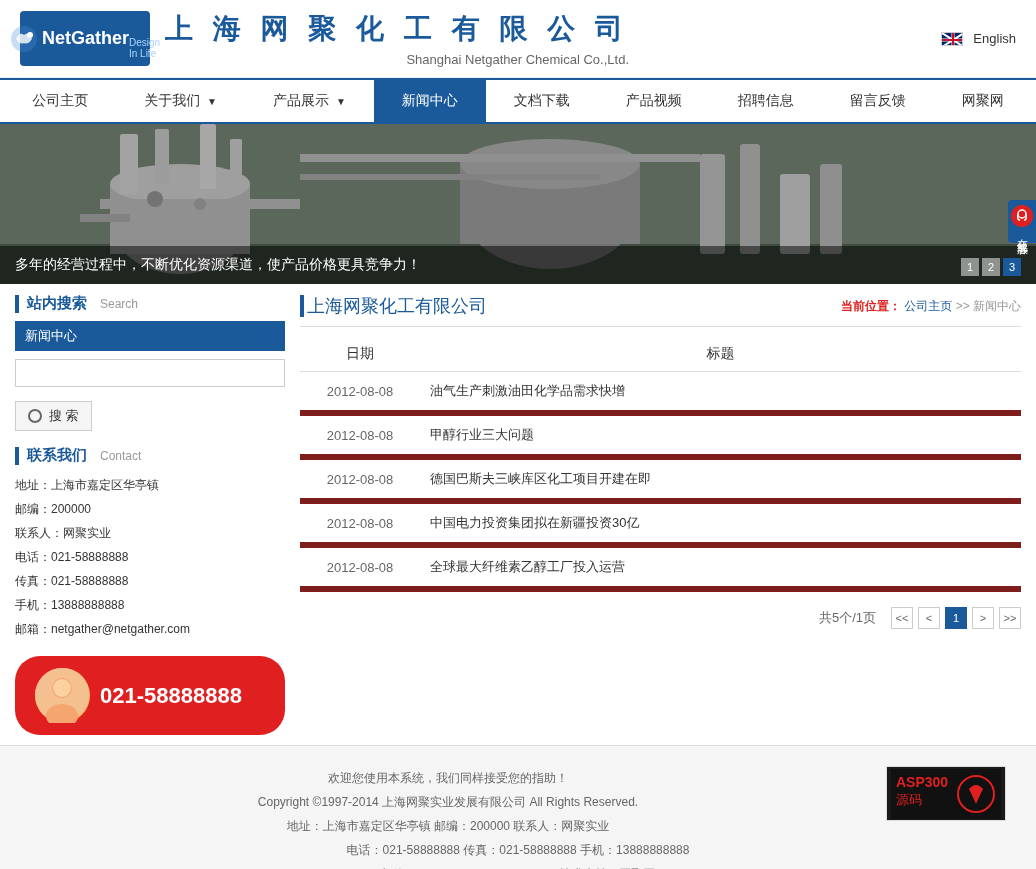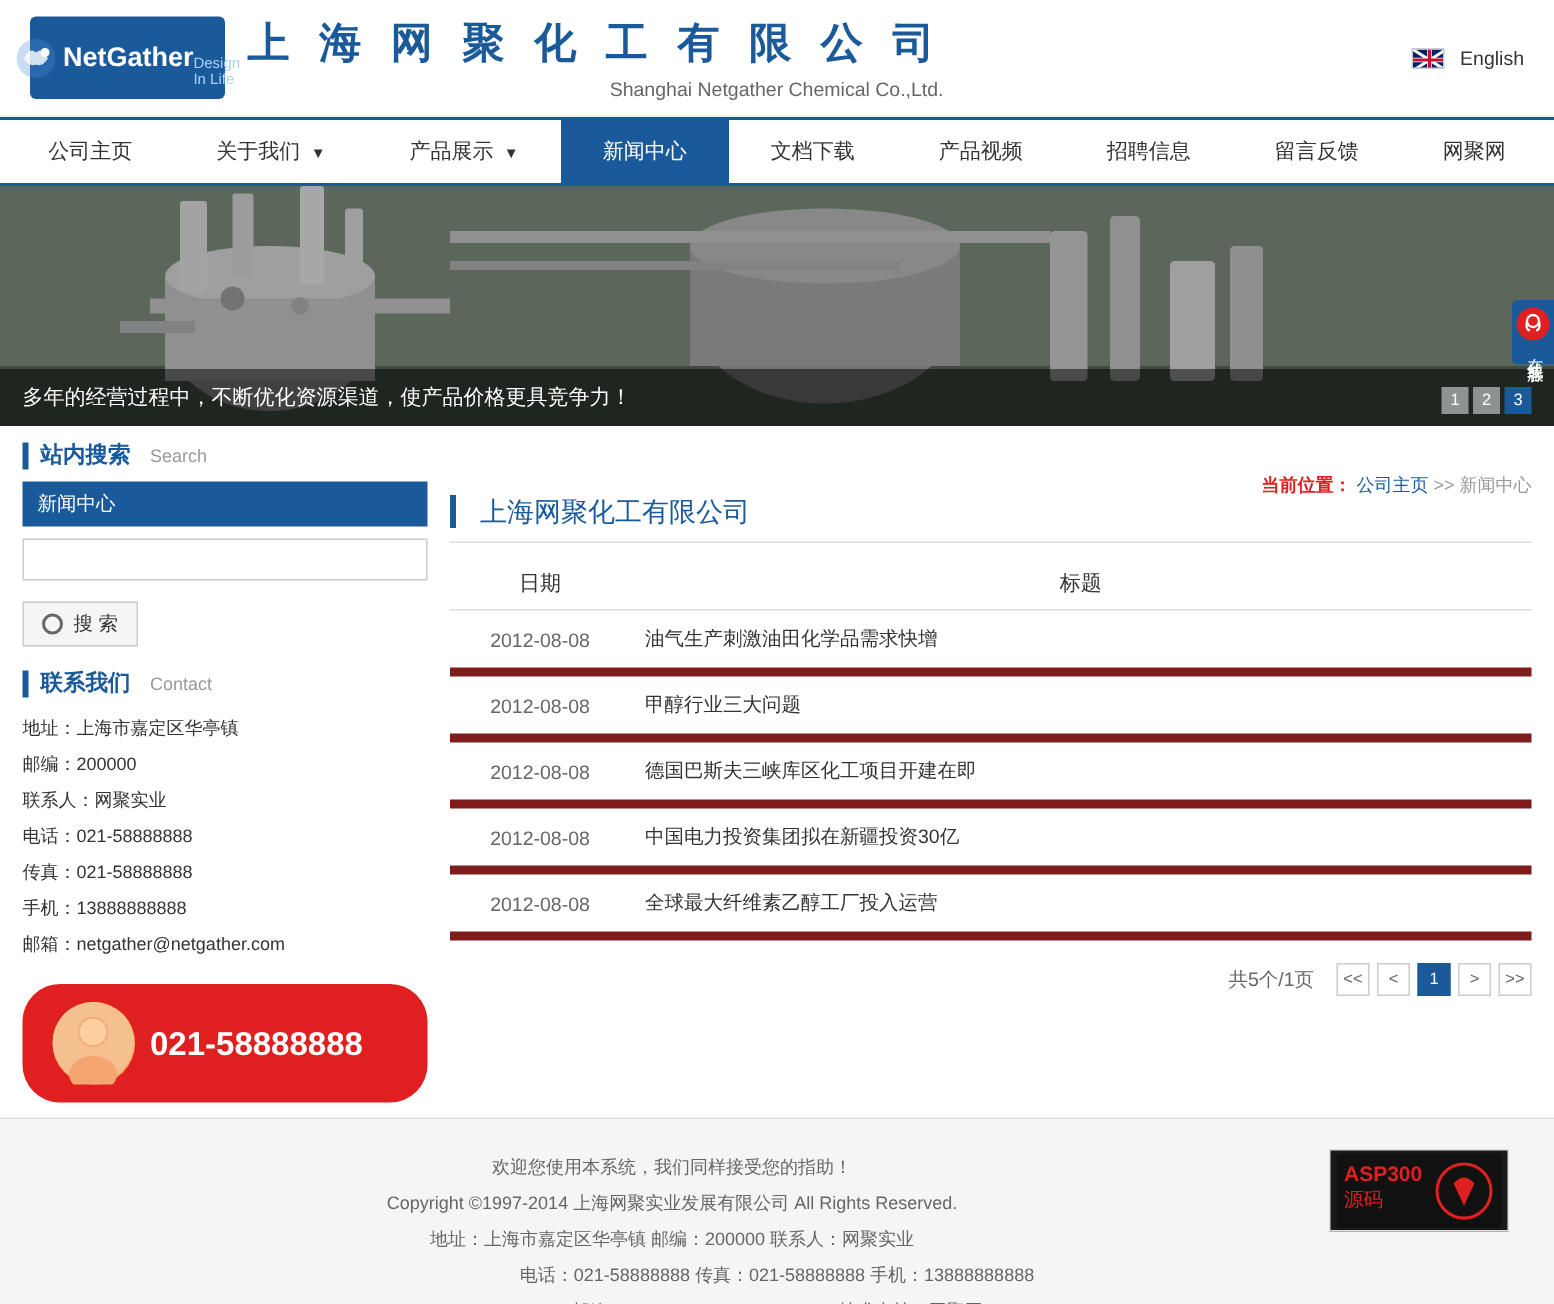--- a/index.html
+++ b/index.html
@@ -42,21 +42,21 @@
     
     .contact-section { margin-top: 15px; }
     .contact-info { font-size: 12px; line-height: 2; color: #333; }
     .contact-info .label { color: #333; }
     .phone-banner { background: #e02020; border-radius: 25px; padding: 12px 20px; display: flex; align-items: center; gap: 10px; margin-top: 15px; color: #fff; font-size: 22px; font-weight: bold; }
     .avatar-img { width: 55px; height: 55px; background: linear-gradient(180deg, #ffc87a 30%, #f5a050 100%); border-radius: 50%; display: flex; align-items: flex-end; justify-content: center; }
 
     
     .content { flex: 1; }
     .content-header { display: flex; align-items: center; justify-content: space-between; margin-bottom: 10px; border-bottom: 1px solid #ddd; padding-bottom: 8px; }
-    .content-title-bar { display: flex; align-items: center; gap: 16px; margin-top: 35px; }
+    .content-title-bar { display: flex; align-items: center; gap: 3px; }
     .content-title-bar-line { width: 4px; height: 22px; background: #1a5a9a; }
     .content-title-text { font-size: 18px; color: #1a5a9a; }
     .breadcrumb { font-size: 12px; color: #999; }
     .breadcrumb a { color: #1a5a9a; text-decoration: none; }
 
     
     .news-table { width: 100%; border-collapse: collapse; }
     .news-table thead tr { border-bottom: 1px solid #ddd; }
     .news-table th { padding: 8px 10px; text-align: center; color: #333; font-size: 14px; font-weight: normal; }
     .news-table th:first-child { width: 120px; }

